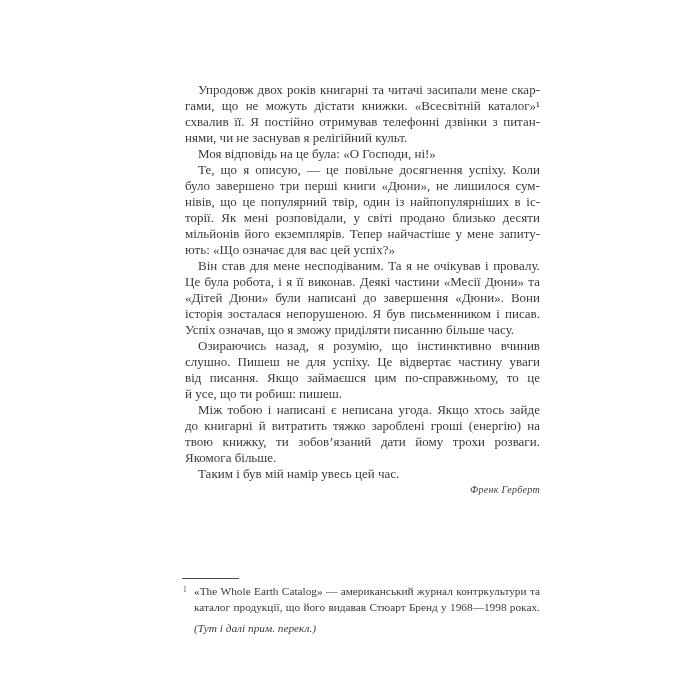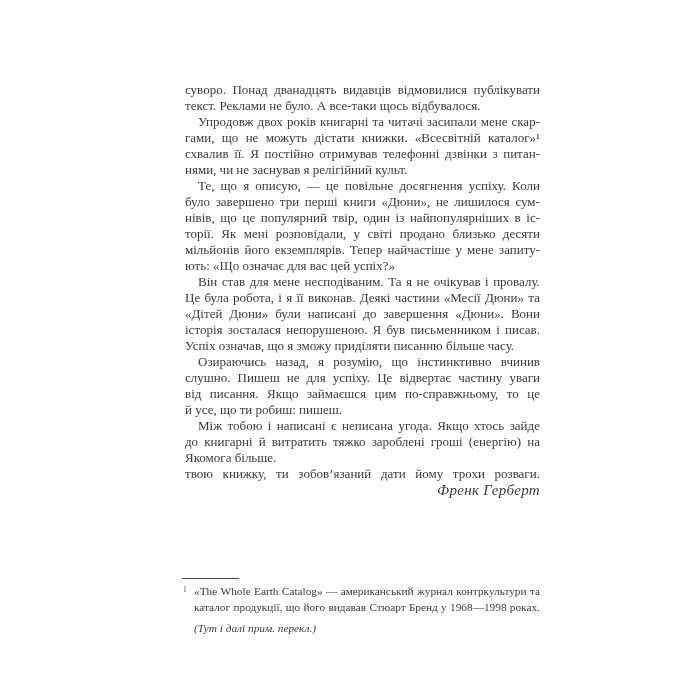--- a/index.html
+++ b/index.html
@@ -33,21 +33,21 @@
   .line.just {
     display: flex;
     justify-content: space-between;
   }
   .line.just span { display: inline-block; flex: 0 0 auto; }
   
   .line.ind { padding-left: 13px; }
   .signature {
     height: 16px;
     line-height: 16px;
-    font-size: 15px;
+    font-size: 10px;
     font-style: italic;
     text-align: right;
     letter-spacing: 0.3px;
   }
   .footnote-sep {
     position: absolute;
     left: 182px;
     top: 578px;
     width: 57px;
     height: 0;
@@ -82,31 +82,20 @@
     justify-content: space-between;
   }
   .fn-line.just span { display: inline-block; flex: 0 0 auto; text-align: center; }
   .fn-line.italic { font-style: italic; margin-top: 6px; }
 </style>
 </head>
 <body>
 
 <div class="canvas">
   <div class="text-block" id="main-text">
-      <div class="para">
-        <div class="line just">
-          <span>суворо.</span>
-          <span>Понад</span>
-          <span>дванадцять</span>
-          <span>видавців</span>
-          <span>відмовилися</span>
-          <span>публікувати</span>
-        </div>
-        <div class="line">текст. Реклами не було. А все-таки щось відбувалося.</div>
-      </div>
       <div class="para">
         <div class="line just ind">
           <span>Упродовж</span>
           <span>двох</span>
           <span>років</span>
           <span>книгарні</span>
           <span>та</span>
           <span>читачі</span>
           <span>засипали</span>
           <span>мене</span>
@@ -127,20 +116,23 @@
           <span>її.</span>
           <span>Я</span>
           <span>постійно</span>
           <span>отримував</span>
           <span>телефонні</span>
           <span>дзвінки</span>
           <span>з</span>
           <span>питан-</span>
         </div>
         <div class="line">нями, чи не заснував я релігійний культ.</div>
+      </div>
+      <div class="para">
+        <div class="line ind">Моя відповідь на це була: «О Господи, ні!»</div>
       </div>
       <div class="para">
         <div class="line just ind">
           <span>Те,</span>
           <span>що</span>
           <span>я</span>
           <span>описую,</span>
           <span>—</span>
           <span>це</span>
           <span>повільне</span>
@@ -294,31 +286,34 @@
           <span>до</span>
           <span>книгарні</span>
           <span>й</span>
           <span>витратить</span>
           <span>тяжко</span>
           <span>зароблені</span>
           <span>гроші</span>
           <span>(енергію)</span>
           <span>на</span>
         </div>
-        <div class="line">Якомога більше.</div>
         <div class="line just">
           <span>твою</span>
           <span>книжку,</span>
           <span>ти</span>
           <span>зобов’язаний</span>
           <span>дати</span>
           <span>йому</span>
           <span>трохи</span>
           <span>розваги.</span>
         </div>
+        <div class="line">Якомога більше.</div>
+      </div>
+      <div class="para">
+        <div class="line ind">Таким і був мій намір увесь цей час.</div>
       </div>
       <div class="signature">Френк Герберт</div>
     </div>
   <div class="footnote-sep"></div>
   <div class="footnote">
     <div class="fn-body" id="footnote-body">
       <span class="fn-marker">1</span>
     <div class="fn-line just">
           <span>«The</span>
           <span>Whole</span>

